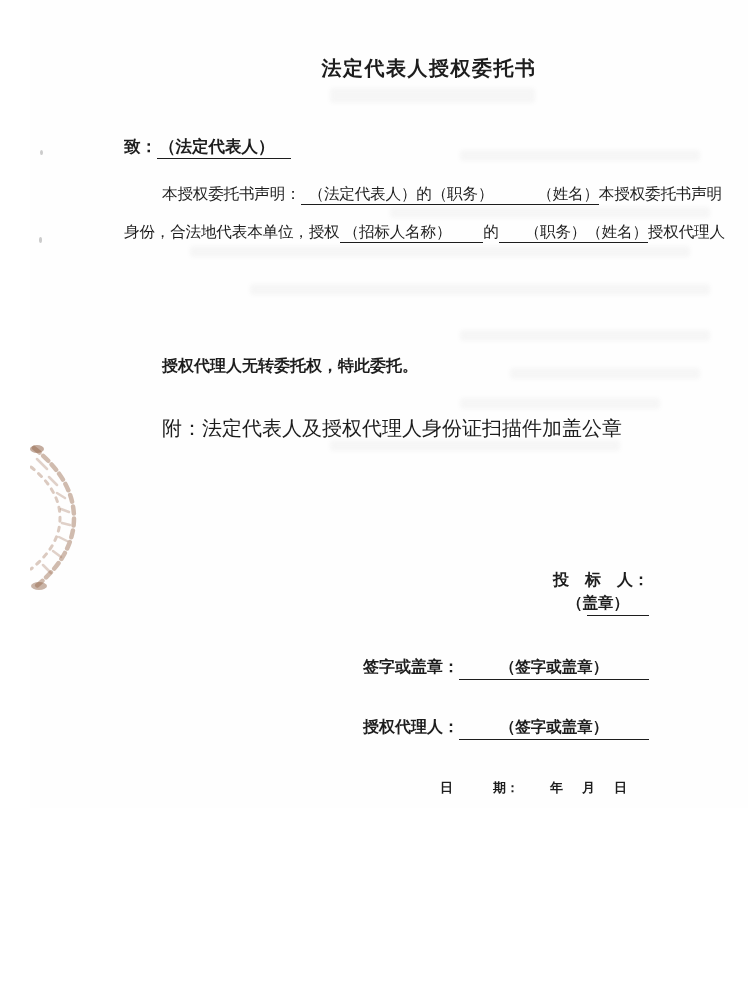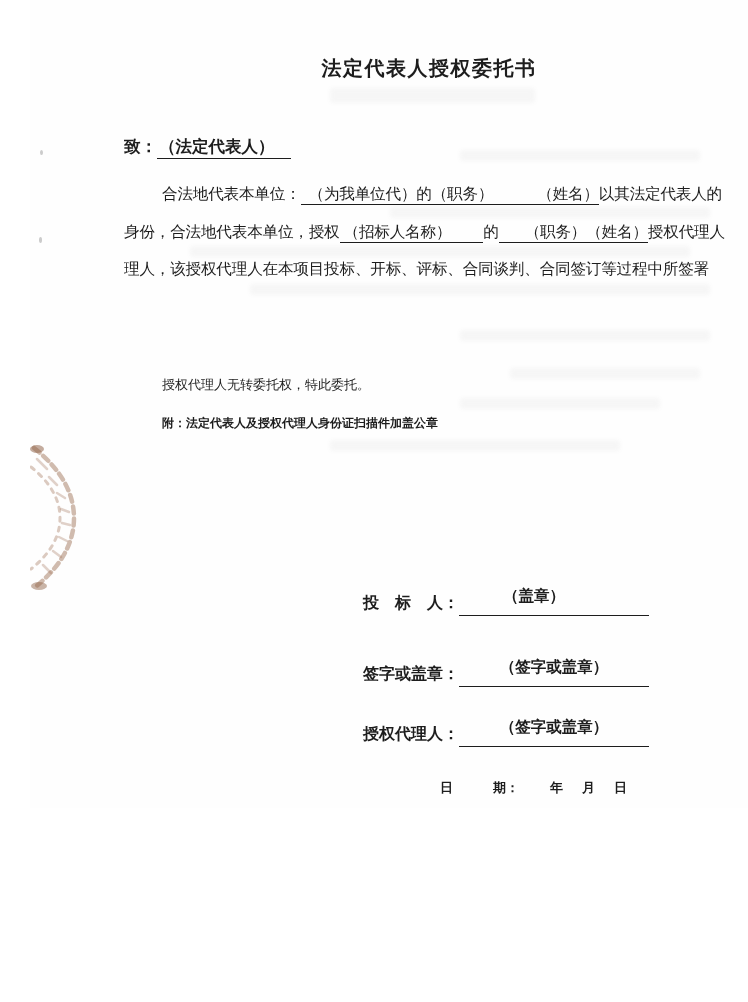--- a/index.html
+++ b/index.html
@@ -64,32 +64,33 @@
   .ul {
     border-bottom: 1.7px solid #1d1d1d;
     padding-bottom: 2px;
     white-space: nowrap;
   }
   .sp { display: inline-block; height: 1px; }
   .indent { padding-left: 38px; }
 
   .declaration {
     position: absolute;
-    top: 376px;
-    left: 94px;
-    font-size: 13px;
+    top: 356px;
+    left: 94px;
+    font-size: 16px;
     padding-left: 38px;
     white-space: nowrap;
+    font-weight: bold;
   }
   .attachment {
     position: absolute;
     top: 415px;
     left: 94px;
-    font-size: 12px;
-    font-weight: bold;
+    font-size: 20px;
+    font-weight: normal;
     padding-left: 38px;
     white-space: nowrap;
   }
 
   
   .stamp {
     position: absolute;
     left: -3px;
     top: 443px;
     width: 60px;
@@ -106,21 +107,21 @@
     align-items: flex-end;
     font-size: 16px;
     font-weight: bold;
     white-space: nowrap;
   }
   .sig-label { flex: 0 0 auto; padding-bottom: 2px; }
   .sig-line {
     flex: 1 1 auto;
     border-bottom: 1.8px solid #1d1d1d;
     text-align: center;
-    padding-bottom: 8px;
+    padding-bottom: 1px;
     font-size: 15.5px;
   }
   .hint-left { display: inline-block; transform: translateX(-20px); }
 
   
   .date-row {
     position: absolute;
     left: 410px;
     top: 779px;
     font-size: 13px;
@@ -156,44 +157,43 @@
   <div class="smudge" style="top:440px; left:300px; width:290px;"></div>
 
   <div class="speck" style="top:150px; left:10px; width:3px; height:5px;"></div>
   <div class="speck" style="top:237px; left:9px;  width:3px; height:6px;"></div>
 
   <div class="salutation">
     <span>致：</span><span class="blank">（法定代表人）</span>
   </div>
 
   <div class="body-line indent" style="top:183px;">
-    <span>合法地代表本单位：</span><span class="ul"><span class="sp" style="width:8px;"></span><span>（为我单位代）的（职务）</span><span class="sp" style="width:44px;"></span><span>（姓名）</span></span><span>以其法定代表人的</span>
+    <span>本授权委托书声明：</span><span class="ul"><span class="sp" style="width:8px;"></span><span>（法定代表人）的（职务）</span><span class="sp" style="width:44px;"></span><span>（姓名）</span></span><span>本授权委托书声明</span>
   </div>
 
   <div class="body-line" style="top:221px;">
     <span>身份，合法地代表本单位，授权</span><span class="ul"><span class="sp" style="width:4px;"></span><span>（招标人名称）</span><span class="sp" style="width:32px;"></span></span><span>的</span><span class="ul"><span class="sp" style="width:26px;"></span><span>（职务）（姓名）</span></span><span>授权代理人</span>
   </div>
 
-  <div class="body-line" style="top:258px;">理人，该授权代理人在本项目投标、开标、评标、合同谈判、合同签订等过程中所签署</div>
 
   <div class="declaration">授权代理人无转委托权，特此委托。</div>
 
   <div class="attachment">附：法定代表人及授权代理人身份证扫描件加盖公章</div>
 
   <svg class="stamp" viewBox="0 0 60 150" aria-hidden="true">
     <g fill="none" stroke="#9a6a4e" stroke-linecap="round">
       <path d="M7,5 C36,28 47,52 47,75 C47,98 36,122 7,145" stroke-width="4.5" stroke-dasharray="7 5" opacity="0.45"></path>
       <path d="M4,24 C24,40 33,57 33,75 C33,93 24,110 4,126" stroke-width="3" stroke-dasharray="4 6" opacity="0.35"></path>
       <path d="M10,16 L20,26 M22,34 L30,42 M30,50 L38,55 M34,66 L42,69 M35,80 L43,82 M32,94 L40,98 M26,108 L34,114 M16,122 L24,130" stroke-width="2.5" opacity="0.3"></path>
       <ellipse cx="10" cy="6" rx="7" ry="4" fill="#8a5a3e" stroke="none" opacity="0.5"></ellipse>
       <ellipse cx="12" cy="143" rx="8" ry="4" fill="#8a5a3e" stroke="none" opacity="0.45"></ellipse>
     </g>
   </svg>
 
-  <div class="sig-row" style="top:586px;">
+  <div class="sig-row" style="top:570px;flex-direction:column;">
     <span class="sig-label">投　标　人：</span>
     <span class="sig-line"><span class="hint-left">（盖章）</span></span>
   </div>
 
   <div class="sig-row" style="top:657px;">
     <span class="sig-label">签字或盖章：</span>
     <span class="sig-line"><span>（签字或盖章）</span></span>
   </div>
 
   <div class="sig-row" style="top:717px;">

